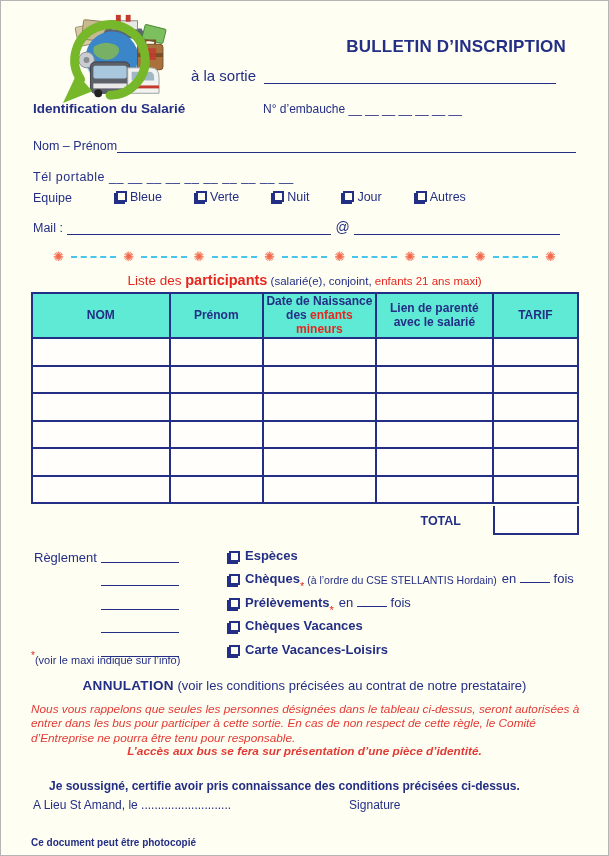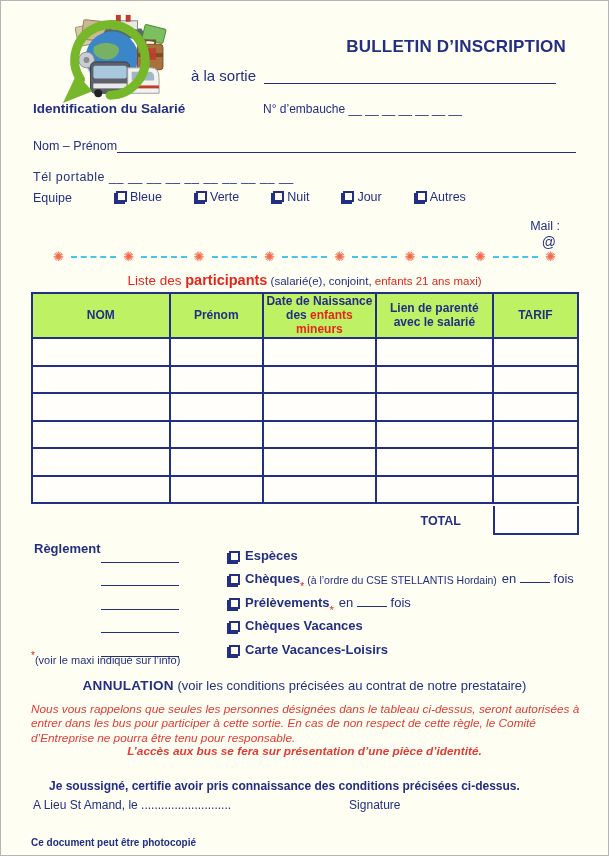--- a/index.html
+++ b/index.html
@@ -25,51 +25,51 @@
   .tel-row { top:169px; left:32px; font-size:12.5px; letter-spacing:.5px; }
 
   .equipe-row { top:189px; left:32px; font-size:12.5px; display:flex; align-items:flex-end; }
   .equipe-label { width:83px; }
   .equipe-opt { display:inline-flex; align-items:center; margin-left:34px; }
   .equipe-opt:first-of-type { margin-left:0; }
 
   .cb { display:inline-block; width:11px; height:11px; border:2px solid #232e85;
         box-shadow:-2px 2px 0 0 #232e85; margin:0 3px 2px 0; background:#fffef2; }
 
-  .mail-row { top:218px; left:32px; right:48px; display:flex; align-items:flex-end; font-size:12.5px;flex-direction:column; }
+  .mail-row { top:218px; left:32px; right:48px; display:flex; align-items:flex-end; font-size:12.5px; }
   .mail-row .fill { flex:1; border-bottom:1.2px solid #232e85; height:16px; }
   .mail-row .at { margin:0 4px; font-size:14px; }
 
   
   .separator { top:249px; left:52px; right:52px; display:flex; align-items:center; }
   .separator .flower { color:#f26a4d; font-size:13px; line-height:13px; }
   .separator .dashes { flex:1; border-top:2px dashed #46c6ec; margin:0 7px; height:0; }
 
   
   .liste-title { top:271px; left:0; width:100%; text-align:center; font-size:13.5px; color:#e4261f; }
   .liste-title b { font-size:14.5px; }
   .liste-title .sub { font-size:11.5px; }
 
   table.participants { position:absolute; top:291px; left:30px; width:548px;
     border-collapse:collapse; table-layout:fixed; }
   table.participants th, table.participants td { border:2.5px solid #232e85; }
   table.participants th { font-size:12px; font-weight:bold; text-align:center;
-     vertical-align:middle; height:44px; line-height:1.15; padding:1px; background:#bef264; }
+     vertical-align:middle; height:44px; line-height:1.15; padding:1px; background:#5eead4; }
   table.participants td { height:27.5px; background:#fffefa; }
   .c-nom{width:25.2%;} .c-prenom{width:17.1%;margin-top:48px;} .c-date{width:20.7%;} .c-lien{width:21.4%;} .c-tarif{width:15.6%;}
 
   .total-row { top:505px; left:30px; width:548px; display:flex; align-items:center; }
   .total-label { width:458px; text-align:right; padding-right:28px;
      font-size:12.5px; font-weight:bold; }
   .total-cell { width:85.5px; height:29px; border:2.5px solid #232e85;
      border-top:none; background:#fffefa; margin-left:4px; }
 
   
   .reglement { top:538px; left:33px; right:28px; }
-  .reg-label { position:absolute; left:0; top:2px; font-size:13px; font-weight:bold; }
+  .reg-label { position:absolute; left:0; top:11px; font-size:13px; font-weight:normal; }
   .pay-row { display:flex; align-items:flex-end; height:23.5px; padding-left:67px; font-size:13px; }
   .pay-blank { width:78px; border-bottom:1.4px solid #232e85; height:15px; }
   .pay-row .cb { margin:0 5px 1px 50px; }
   .pay-label { font-weight:bold; }
   .pay-star { color:#e4261f; font-size:11px; vertical-align:super; line-height:0; }
   .pay-note { font-size:10.5px; margin-left:3px; white-space:nowrap; }
   .pay-tail { margin-left:5px; white-space:nowrap; }
   .pay-tail .short-blank { display:inline-block; width:30px; border-bottom:1.2px solid #232e85; height:12px; }
 
   .footnote { top:649px; left:30px; font-size:11px; }

